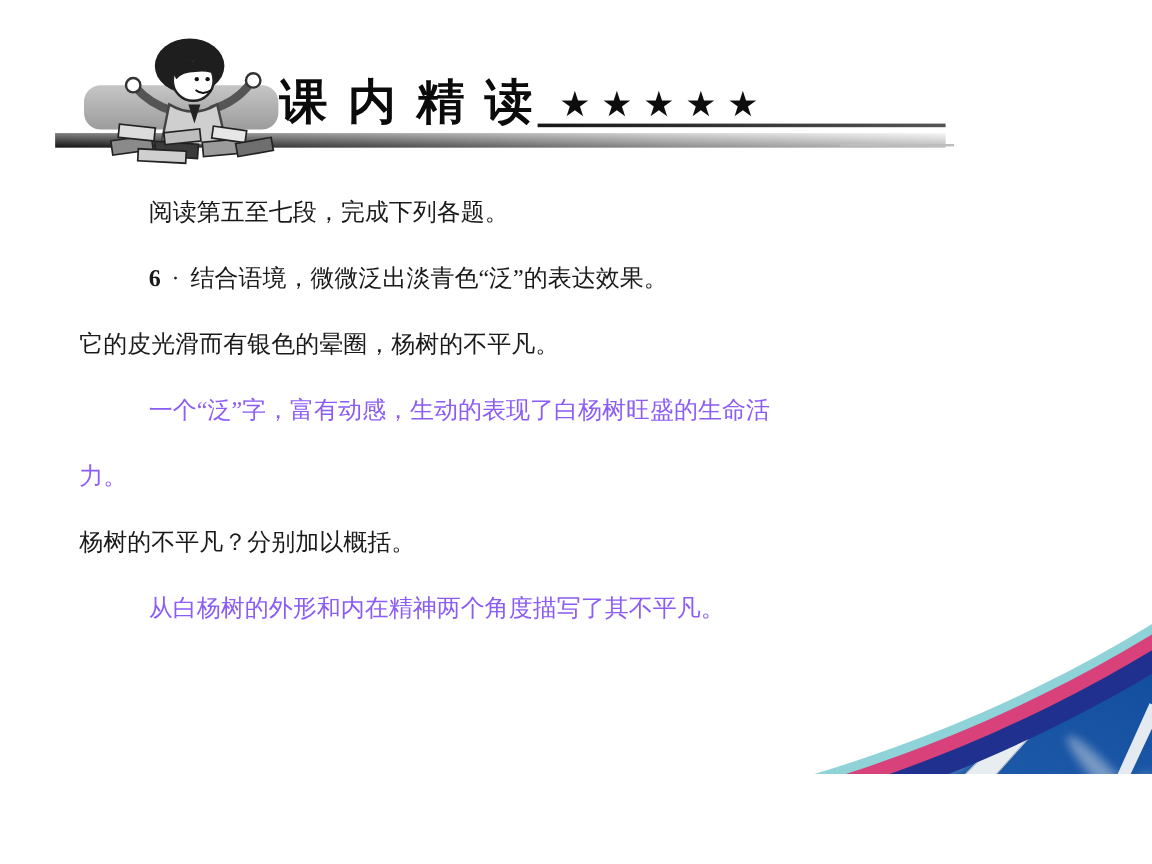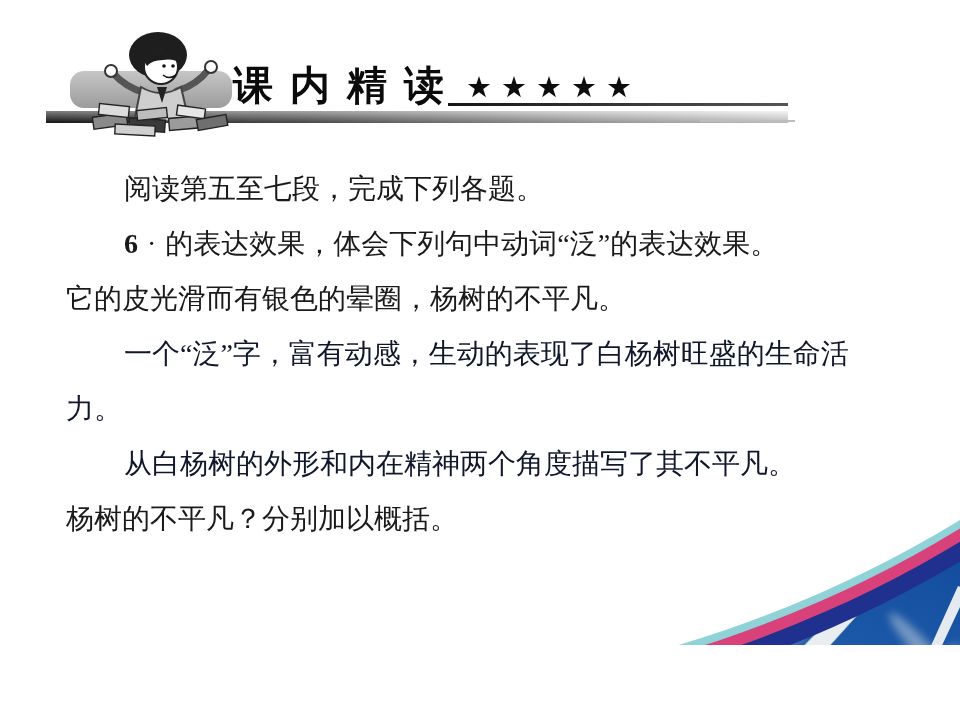--- a/index.html
+++ b/index.html
@@ -27,25 +27,25 @@
   .star-rating{position:absolute;left:466px;top:70px;z-index:10;color:#0d0d0d;
     font-family:"DejaVu Sans",sans-serif;font-size:29px;letter-spacing:9px;white-space:nowrap;}
   .title-underline{position:absolute;left:448px;top:103px;width:340px;height:3px;z-index:9;
     background:linear-gradient(to right,#161616,#555);}
   .hdr-bar{position:absolute;left:46px;top:111px;width:742px;height:12px;z-index:8;
     background:linear-gradient(to bottom,rgba(255,255,255,.45),rgba(0,0,0,.22)),
                linear-gradient(to right,#181818,#5a5a5a 35%,#b3b3b3 70%,#ededed 100%);}
   .hdr-bar-tail{position:absolute;left:700px;top:120px;width:95px;height:2px;z-index:8;background:#bdbdbd;}
 
   
-  .body-text{position:absolute;left:66px;top:161px;width:852px;z-index:10;
-    font-size:28px;color:#1a1a1a;}
+  .body-text{position:absolute;left:66px;top:150px;width:852px;z-index:10;
+    font-size:20px;color:#1a1a1a;}
   .line{height:55px;line-height:55px;white-space:nowrap;}
   .line.indent{padding-left:58px;}
-  .line.red{color:#0f172a;}
+  .line.red{color:#8b5cf6;}
   .line b{font-weight:bold;}
   .line .sep{margin:0 9px;}
 </style>
 </head>
 <body>
 
 <div class="slide">
 
   <svg class="photo" viewBox="0 0 960 280" xmlns="http://www.w3.org/2000/svg">
     <defs>
@@ -131,21 +131,21 @@
   </svg>
 
   <div class="page-title">课内精读</div>
   <div class="star-rating">★★★★★</div>
   <div class="title-underline"></div>
   <div class="hdr-bar"></div>
   <div class="hdr-bar-tail"></div>
 
   <div class="body-text">
       <div class="line indent"><span>阅读第五至七段，完成下列各题。</span></div>
-      <div class="line indent"><b>6</b><span class="sep">·</span><span>的表达效果，体会下列句中动词“泛”的表达效果。</span></div>
+      <div class="line indent"><b>6</b><span class="sep">·</span><span>结合语境，微微泛出淡青色“泛”的表达效果。</span></div>
       <div class="line"><span>它的皮光滑而有银色的晕圈，杨树的不平凡。</span></div>
       <div class="line indent red"><span>一个“泛”字，富有动感，生动的表现了白杨树旺盛的生命活</span></div>
       <div class="line red"><span>力。</span></div>
+      <div class="line"><span>杨树的不平凡？分别加以概括。</span></div>
       <div class="line indent red"><span>从白杨树的外形和内在精神两个角度描写了其不平凡。</span></div>
-      <div class="line"><span>杨树的不平凡？分别加以概括。</span></div>
     </div>
 
 </div>
 
 </body></html>

